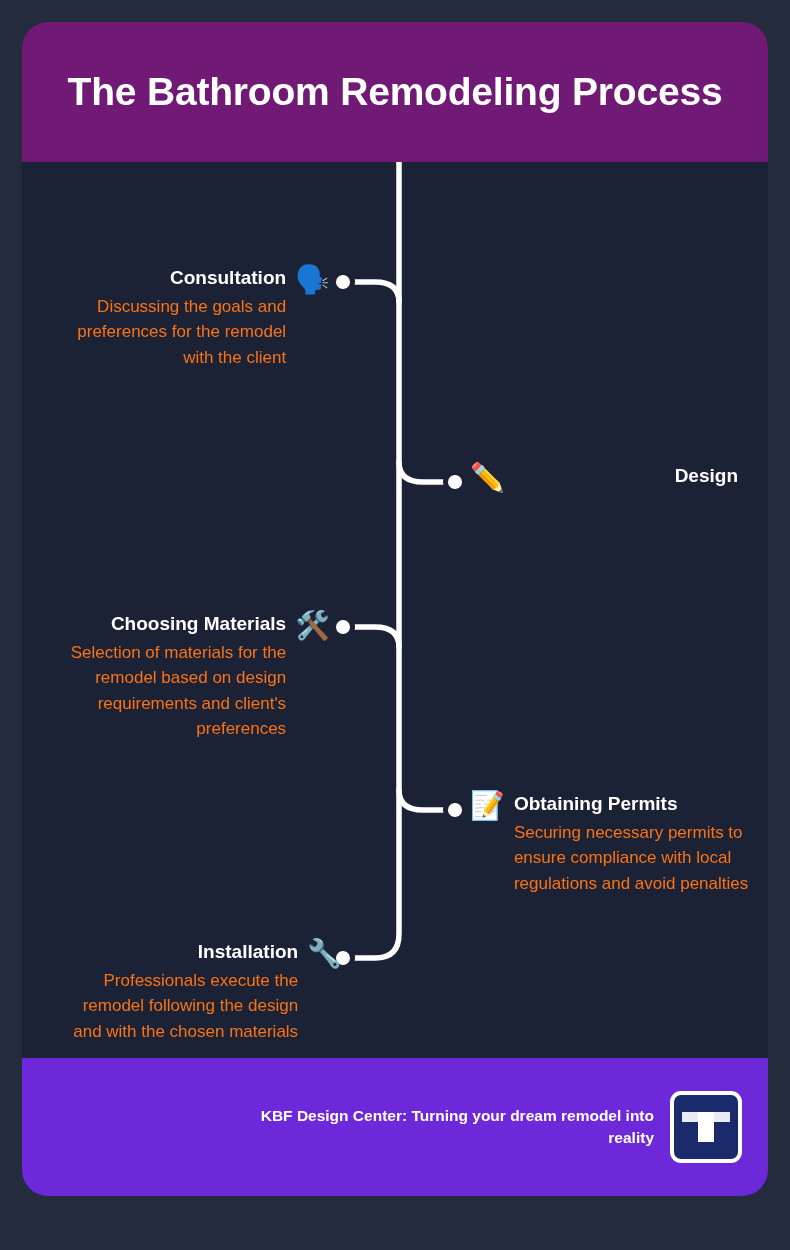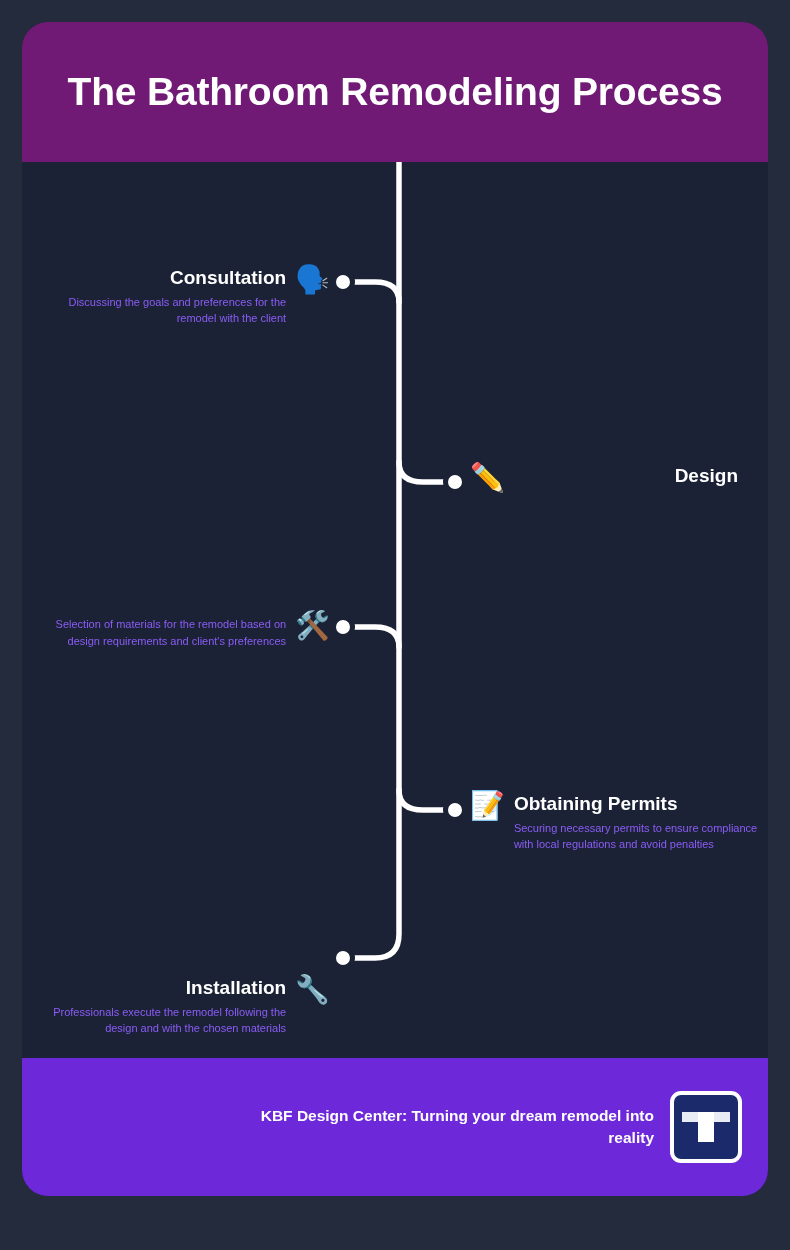--- a/index.html
+++ b/index.html
@@ -48,21 +48,21 @@
   #logo .stem {
     position:absolute; left:38%; top:27%; width:24%; height:46%;
     background:#ffffff;
   }
   #timeline { position:absolute; left:0; top:140px; width:100%; height:764px; }
   .step { position:absolute; }
   .step-inner { display:flex; align-items:flex-start; }
   .txt-left { text-align:right; }
   .txt-right { text-align:left; }
   .s-title { font-size:19px; font-weight:bold; color:#ffffff; line-height:1.25; }
-  .s-desc { font-size:11px; color:#8b5cf6; line-height:1.5; margin-top:4px; }
+  .s-desc { font-size:17px; color:#f97316; line-height:1.5; margin-top:4px; }
   .emoji { font-size:28px; line-height:1; flex:none; }
   .svgwrap { position:absolute; left:0; top:0; pointer-events:none; }
 </style>
 </head>
 <body>
 
 <div id="card">
 
   <div id="header">
     <div id="title">The Bathroom Remodeling Process</div>
@@ -101,37 +101,38 @@
         <span class="emoji" style="margin-right:9px;">✏️</span>
         <div class="txt-right" style="flex:1;text-align:right;">
           <div class="s-title">Design</div>
         </div>
       </div>
     </div>
 
     <div class="step" style="left:10px; top:450px; width:298px;">
       <div class="step-inner" style="justify-content:flex-end;">
         <div class="txt-left" style="flex:1;">
+          <div class="s-title">Choosing Materials</div>
           <div class="s-desc">Selection of materials for the remodel based on design requirements and client's preferences</div>
         </div>
         <span class="emoji" style="margin-left:9px;">🛠️</span>
       </div>
     </div>
 
     <div class="step" style="left:448px; top:630px; width:292px;">
       <div class="step-inner">
         <span class="emoji" style="margin-right:9px;">📝</span>
         <div class="txt-right" style="flex:1;">
           <div class="s-title">Obtaining Permits</div>
           <div class="s-desc">Securing necessary permits to ensure compliance with local regulations and avoid penalties</div>
         </div>
       </div>
     </div>
 
-    <div class="step" style="left:20px; top:778px; width:288px;margin-top:36px;">
+    <div class="step" style="left:32px; top:778px; width:288px;">
       <div class="step-inner" style="justify-content:flex-end;">
         <div class="txt-left" style="flex:1;">
           <div class="s-title">Installation</div>
           <div class="s-desc">Professionals execute the remodel following the design and with the chosen materials</div>
         </div>
         <span class="emoji" style="margin-left:9px;">🔧</span>
       </div>
     </div>
   </div>
 

